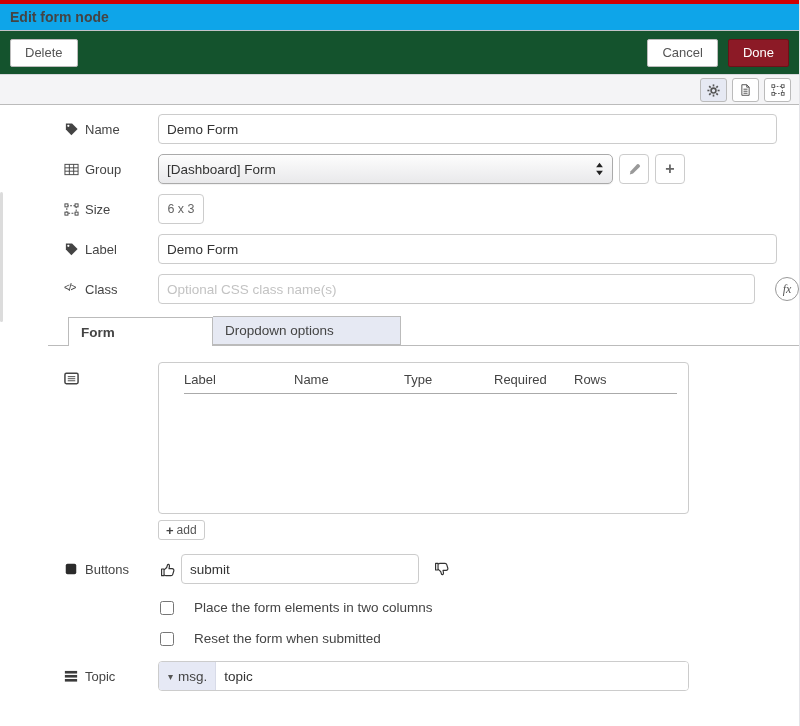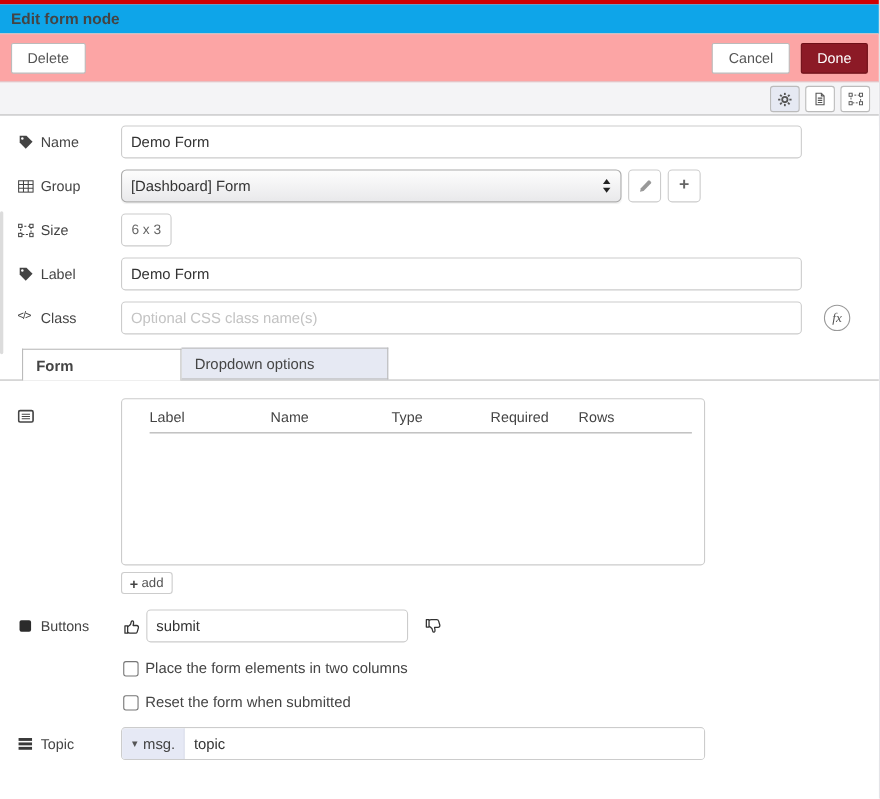--- a/index.html
+++ b/index.html
@@ -10,21 +10,21 @@
     background: #fff; height: 726px; overflow: hidden;
     border-right: 1px solid #e4e4e8;
   }
   .red-top { height: 4px; background: #d10000; }
   .dialog-header {
     height: 27px; background: #0ea5e9; border-bottom: 1px solid #c3c3c8;
     display: flex; align-items: center; padding: 0 10px;
     font-weight: bold; font-size: 14px; color: #444;
   }
   .button-bar {
-    height: 44px; background: #fca5a5; border-bottom: 1px solid #d7d7dc;
+    height: 44px; background: #14532d; border-bottom: 1px solid #d7d7dc;
     display: flex; align-items: center; padding: 0 10px; gap: 10px;
   }
   .btn {
     height: 28px; padding: 0 14px; background: #fff; border: 1px solid #bbb;
     border-radius: 2px; font-size: 13px; color: #555; cursor: pointer;
     font-family: inherit;
   }
   .btn-done {
     background: #8c1a26; border-color: #6e1018; color: #fff;
   }
@@ -42,21 +42,21 @@
   }
   .main-tab .tab-bottom-cover { position:absolute; left:0; right:0; bottom:-1px; height:2px; background:#fff; }
   .tab-icons { position: absolute; right: 8px; top: 3px; display: flex; gap: 5px; }
   .icon-btn {
     width: 27px; height: 24px; background: #fff; border: 1px solid #bbb;
     border-radius: 3px; display: flex; align-items: center; justify-content: center;
     cursor: pointer; color: #555;
   }
   .icon-btn.active { background: #e6e9f3; }
   
-  .content { background: #fff; position: relative; }
+  .content { background: #fff; position: relative; padding-left: 48px; }
   .scroll-thumb { position: absolute; left: 0; top: 78px; width: 3px; height: 130px; background: #dcdcdc; border-radius: 2px; }
   .form-row { display: flex; align-items: center; height: 30px; margin: 10px 0 10px 16px; }
   .form-row.first { margin-top: 9px; }
   .row-label { width: 94px; flex-shrink: 0; display: flex; align-items: center; gap: 6px; color: #444; font-size: 13px; }
   .row-label .ico { width: 15px; height: 15px; flex-shrink: 0; display:inline-flex; }
   .txt-input {
     width: 619px; height: 30px; border: 1px solid #ccc; border-radius: 4px;
     padding: 0 8px; font-size: 13.5px; color: #333; font-family: inherit; background: #fff;
   }
   .txt-input::placeholder { color: #c3c3c3; }
@@ -108,21 +108,21 @@
   .add-btn .plus { font-weight: bold; font-size: 13px; color: #444; }
   
   .buttons-row { display: flex; align-items: center; margin: 14px 0 0 16px; height: 30px; }
   .thumb { width: 17px; height: 17px; margin: 0 4px 0 2px; color: #333; flex-shrink: 0; }
   .thumb.down svg { transform: rotate(180deg) scaleX(-1); }
   .btn-input { width: 238px; }
   .mid-gap { width: 13px; }
   
   .check-row { display: flex; align-items: center; margin: 16px 0 0 112px; gap: 6px; }
   .check-row input { width: 14px; height: 14px; cursor: pointer; }
-  .check-row label { font-size: 13.5px; color: #444; cursor: pointer; }
+  .check-row label { font-size: 13.5px; color: #444; cursor: pointer; margin-left: 14px; }
   
   .typed-input {
     width: 531px; height: 30px; border: 1px solid #ccc; border-radius: 4px;
     display: flex; align-items: stretch; overflow: hidden; background: #fff;
   }
   .typed-prefix {
     background: #e6e9f5; border-right: 1px solid #d8dbe8; display: flex; align-items: center;
     gap: 5px; padding: 0 8px 0 9px; color: #444; font-size: 13.5px; cursor: pointer;
   }
   .typed-prefix .caret { font-size: 10px; color: #555; }

